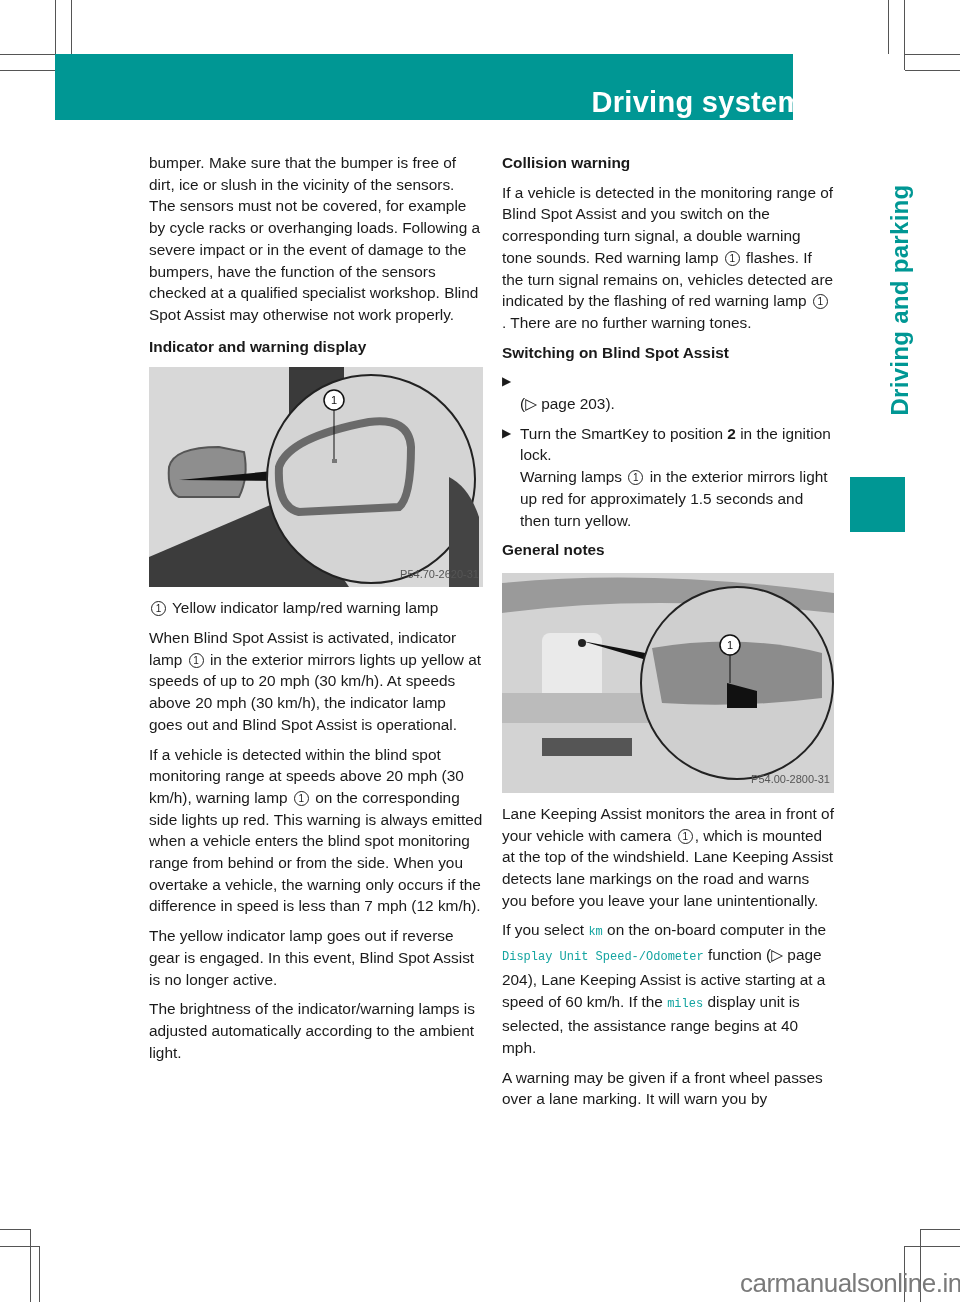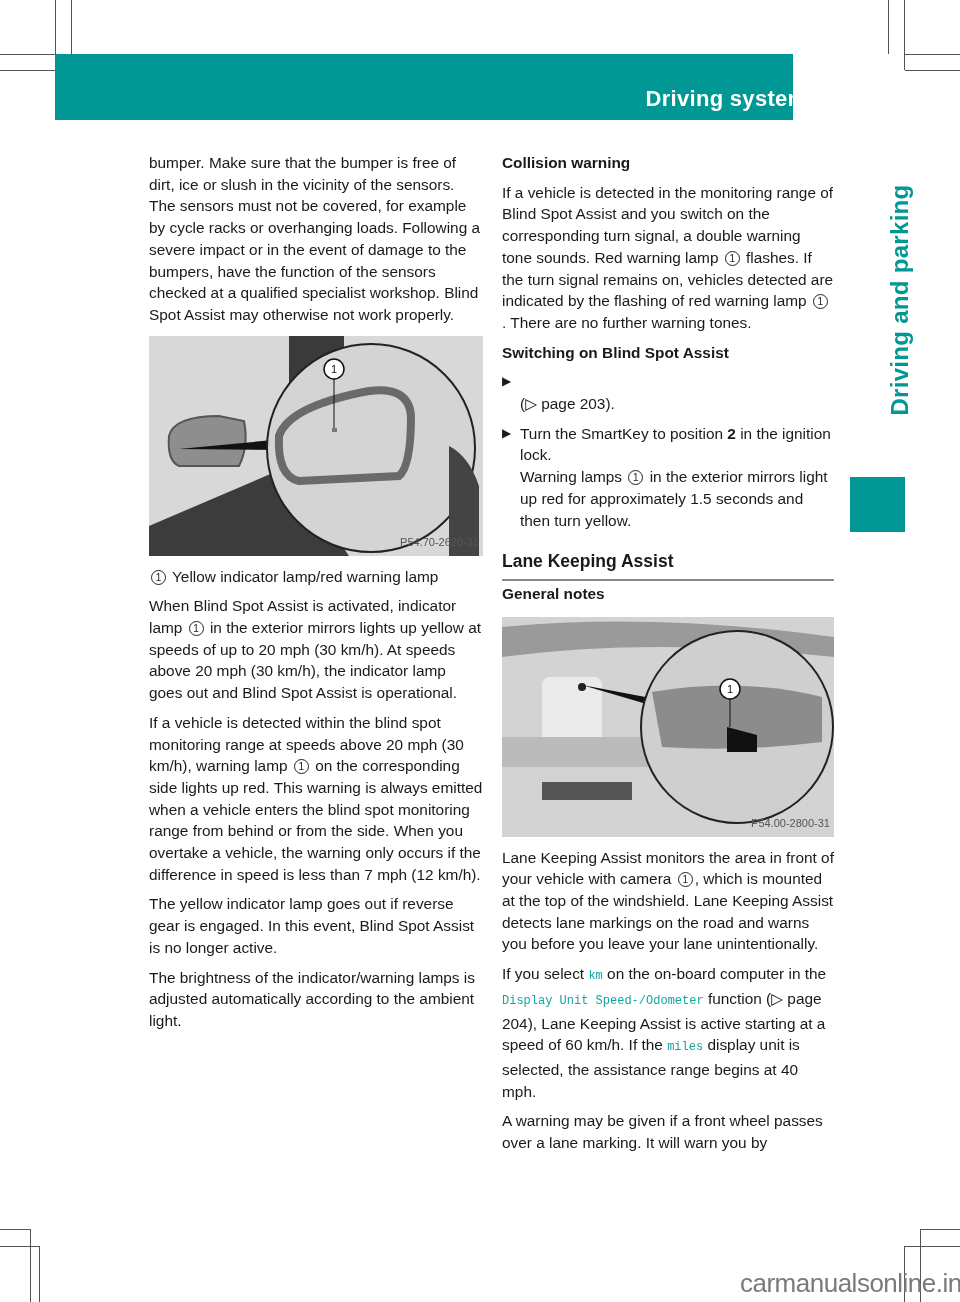--- a/index.html
+++ b/index.html
@@ -1,20 +1,20 @@
 <!DOCTYPE html>
 <html><head>
 <meta charset="utf-8">
 <style>
   html, body { margin:0; padding:0; background:#ffffff; }
   body { width:960px; height:1302px; position:relative; overflow:hidden;
          font-family:"Liberation Sans", sans-serif; color:#1a1a1a; }
   .crop { position:absolute; border-color:#555; border-style:solid; border-width:0; }
   .header-band { position:absolute; left:55px; top:54px; width:738px; height:66px; background:#009794; }
-  .header-title { position:absolute; right:140px; top:86px; color:#fff; font-weight:bold; font-size:22px; letter-spacing:0.3px; }
+  .header-title { position:absolute; right:140px; top:86px; color:#fff; font-weight:bold; font-size:29px; letter-spacing:0.3px; }
   .header-sep { position:absolute; left:829px; top:54px; width:3px; height:66px; background:#fff; }
   .header-page { position:absolute; left:845px; top:88px; color:#fff; font-weight:bold; font-size:18px; }
   .side-tab-text { position:absolute; left:840px; top:130px; width:120px; height:340px; }
   .side-tab-text span { position:absolute; left:50%; top:50%; transform:translate(-50%,-50%) rotate(-90deg);
       white-space:nowrap; color:#009794; font-weight:bold; font-size:24px; letter-spacing:0.3px; }
   .side-tab-block { position:absolute; left:850px; top:477px; width:55px; height:55px; background:#009794; }
   .col { position:absolute; top:152px; font-size:15.4px; line-height:21.7px; }
   .col-left { left:149px; width:334px; }
   .col-right { left:502px; width:332px; }
   p { margin:0 0 8px 0; }
@@ -54,20 +54,21 @@
 <div class="header-sep"></div>
 <div class="header-page">189</div>
 
 <div class="side-tab-text">
   <span>Driving and parking</span>
 </div>
 <div class="side-tab-block"></div>
 
 <div class="col col-left">
   <p>bumper. Make sure that the bumper is free of dirt, ice or slush in the vicinity of the sensors. The sensors must not be covered, for example by cycle racks or overhanging loads. Following a severe impact or in the event of damage to the bumpers, have the function of the sensors checked at a qualified specialist workshop. Blind Spot Assist may otherwise not work properly.</p>
+  <div class="h-sub" style="margin-top:10px;">Indicator and warning display</div>
 
   <div class="figure" style="width:334px;margin-top:10px;">
     <svg width="334" height="220" viewBox="0 0 334 220">
       <rect width="334" height="220" fill="#d8d8d8"></rect>
       <polygon points="0,190 140,130 200,220 0,220" fill="#3c3c3c"></polygon>
       <rect x="140" y="0" width="55" height="60" fill="#3a3a3a"></rect>
       <path d="M20 100 Q25 80 70 80 L95 85 Q100 110 90 130 L30 130 Q18 125 20 100 Z" fill="#8e8e8e" stroke="#555" stroke-width="2"></path>
       <polygon points="30,113 145,102 145,114" fill="#111"></polygon>
       <circle cx="222" cy="112" r="104" fill="#d4d4d4" stroke="#222" stroke-width="2"></circle>
       <path d="M130 100 Q140 70 220 55 Q260 50 262 80 Q262 130 250 140 L150 145 Q128 140 130 100 Z" fill="none" stroke="#6a6a6a" stroke-width="8"></path>
@@ -116,21 +117,20 @@
   <div class="step">
     <span class="arrow">▶</span>
     <span>Turn the SmartKey to position</span>
     <b>2</b>
     <span>in the ignition lock.</span><br>
     <span>Warning lamps</span>
     <span class="num">1</span>
     <span>in the exterior mirrors light up red for approximately 1.5 seconds and then turn yellow.</span>
   </div>
 
-  <div class="h-section">Lane Keeping Assist</div>
   <div class="h-sub" style="margin-top:2px;">General notes</div>
 
   <div class="figure" style="margin-top:12px;">
     <svg width="332" height="220" viewBox="0 0 332 220">
       <rect width="332" height="220" fill="#d3d3d3"></rect>
       <path d="M0 10 Q150 -5 332 20 L332 40 Q150 20 0 40 Z" fill="#9a9a9a"></path>
       <rect x="40" y="60" width="60" height="70" fill="#eaeaea" rx="8"></rect>
       <rect x="0" y="120" width="260" height="30" fill="#bbb"></rect>
       <rect x="40" y="165" width="90" height="18" fill="#555"></rect>
       <polygon points="80,68 175,86 175,96" fill="#111"></polygon>

